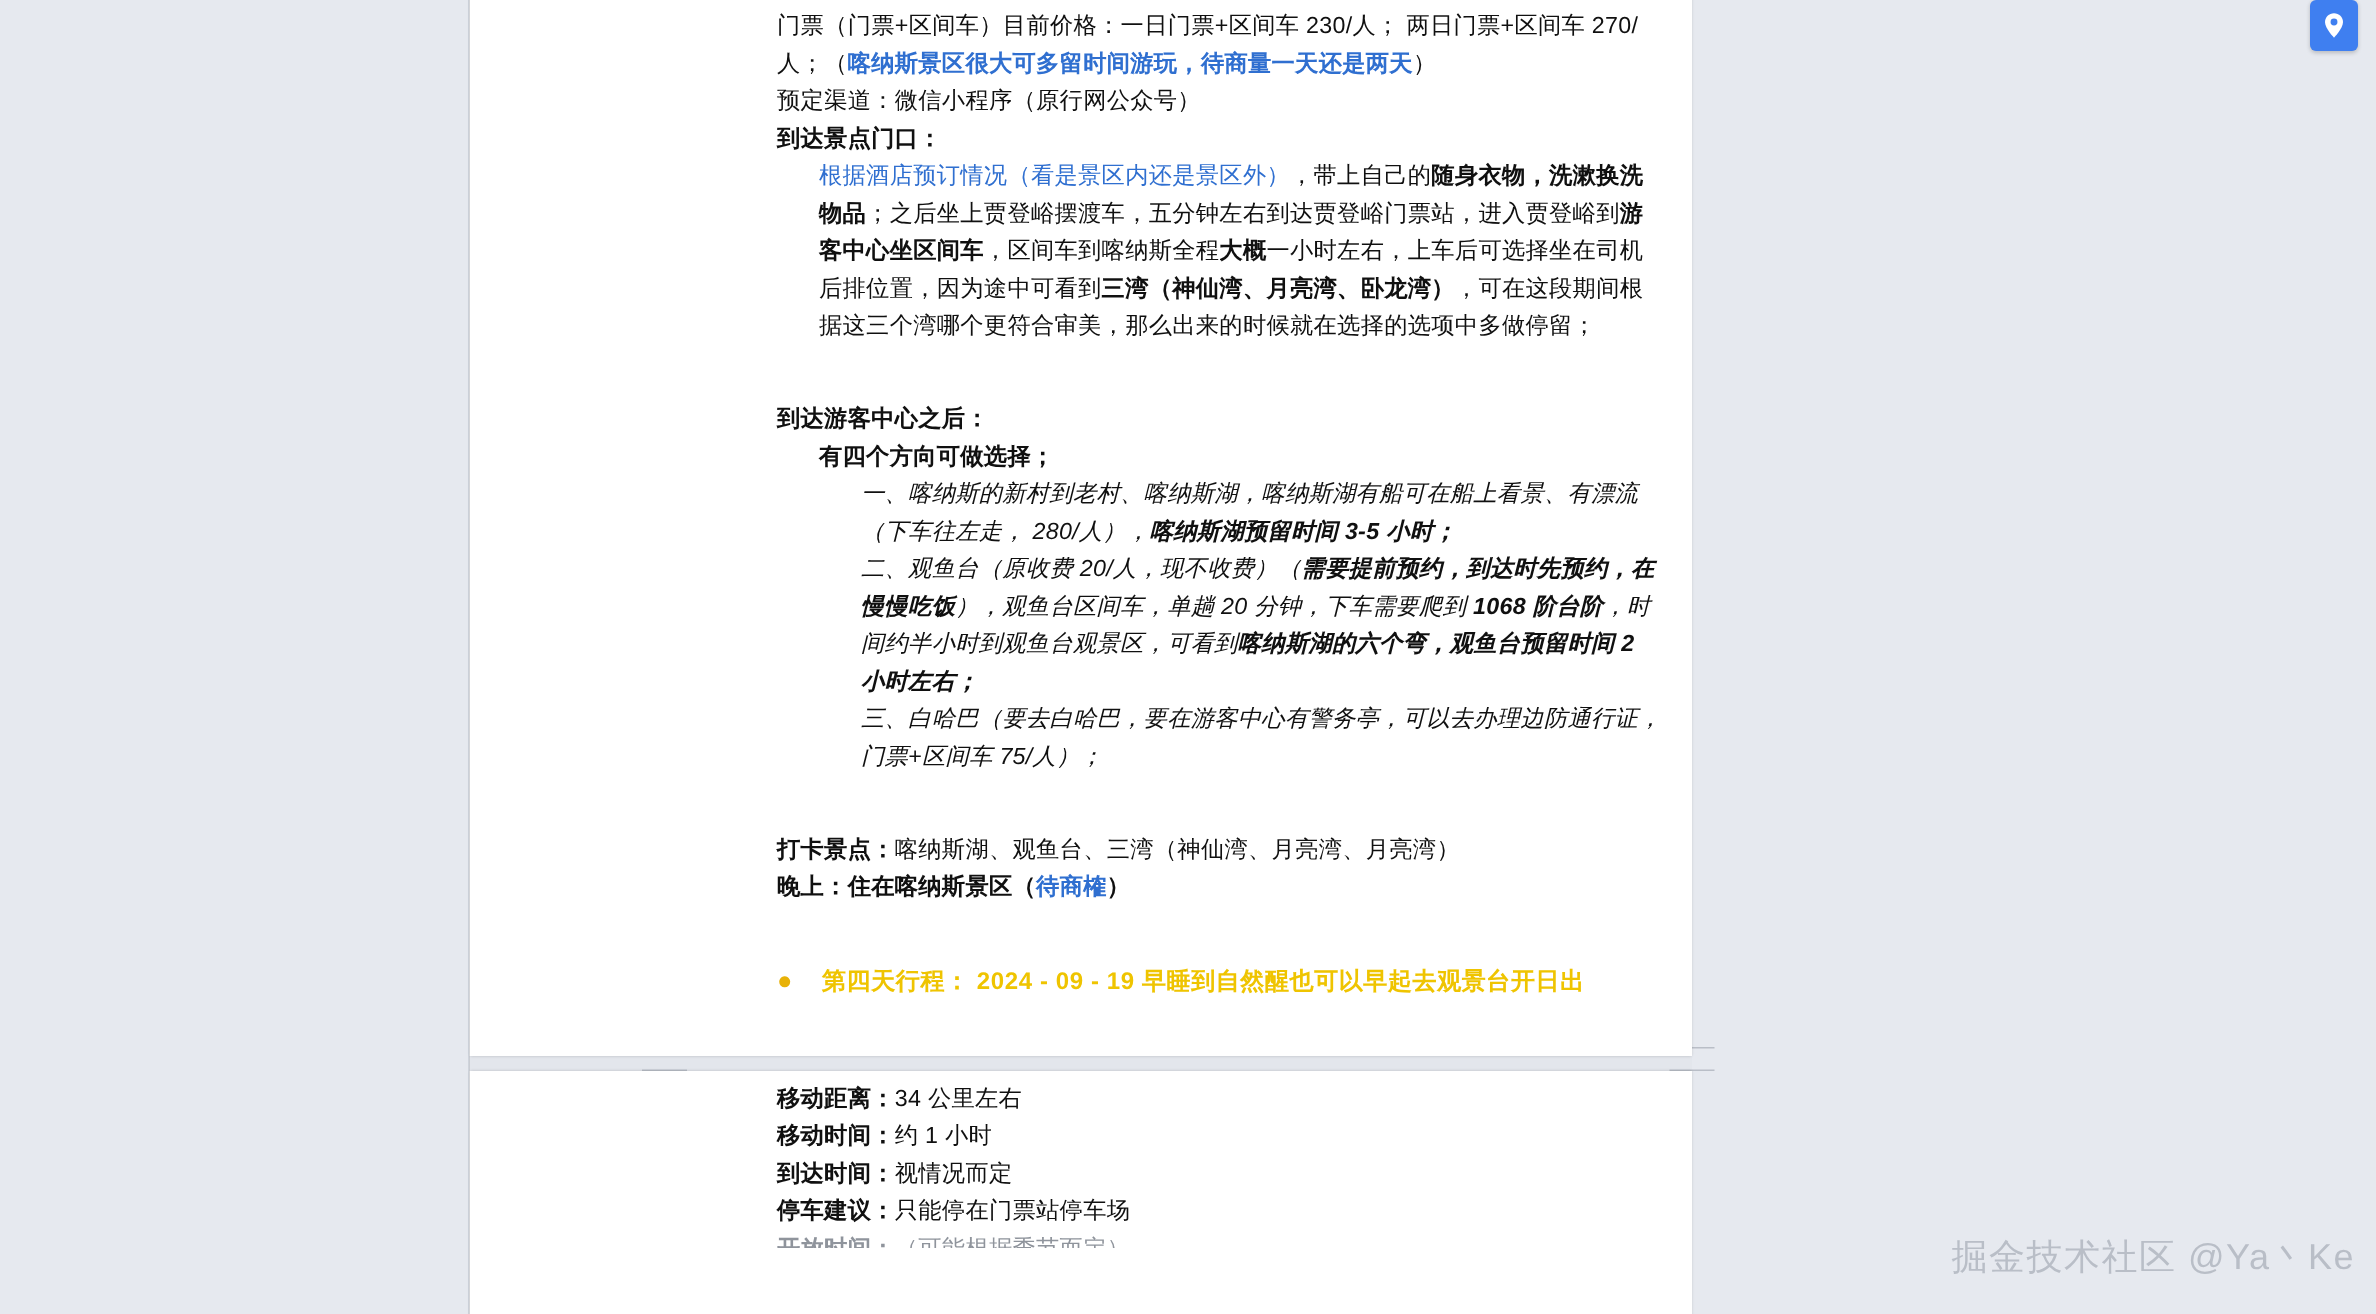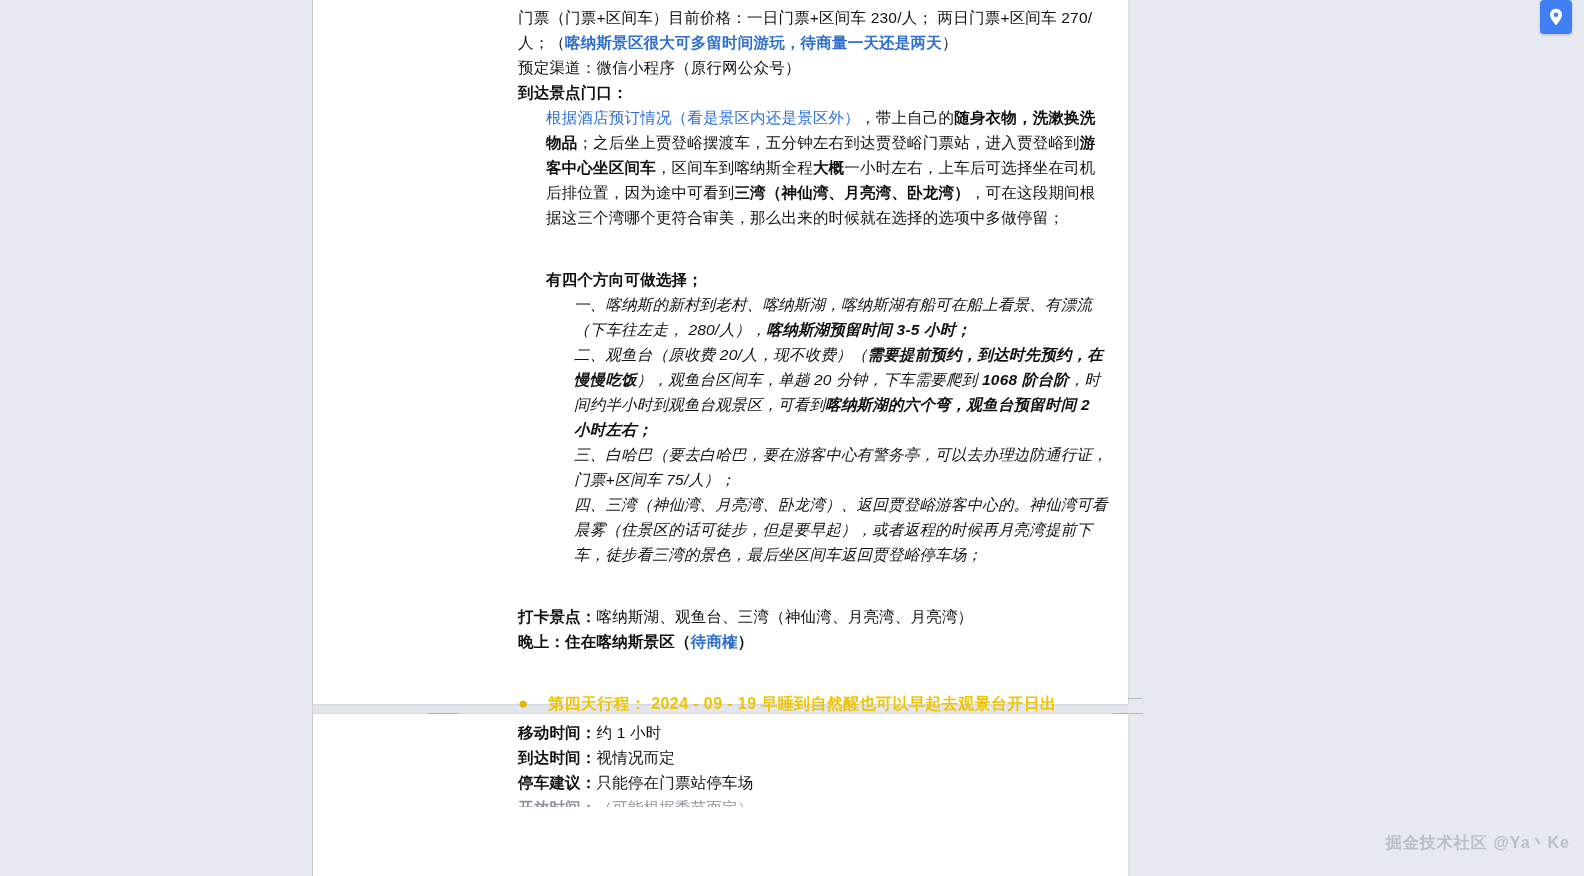--- a/index.html
+++ b/index.html
@@ -119,22 +119,22 @@
     justify-content: center;
     box-shadow: 0 1px 3px rgba(0,0,0,0.2);
   }
   .map-pin svg { display: block; }
   
   .watermark {
     position: absolute;
     right: 14px;
     bottom: 22px;
     color: #b9bec7;
-    font-size: 16px;
-    font-weight: bold;
+    font-size: 24px;
+    font-weight: normal;
     letter-spacing: 1px;
     white-space: nowrap;
   }
   
   .scroll-track {
     position: absolute;
     right: 0; top: 0;
     width: 0px; height: 876px;
   }
 </style>
@@ -163,33 +163,33 @@
 
       <p class="ln b">到达景点门口：</p>
 
       <p class="ln ind-1">
         <span class="blue">根据酒店预订情况</span><span class="blue">（看是景区内还是景区外）</span><span>，带上自己的</span><span class="b">随身衣物，洗漱换洗物品</span><span>；之后坐上贾登峪摆渡车，五分钟左右到达贾登峪门票站，进入贾登峪到</span><span class="b">游客中心坐区间车</span><span>，区间车到喀纳斯全程</span><span class="b">大概</span><span>一小时左右，上车后可选择坐在司机后排位置，因为途中可看到</span><span class="b">三湾（神仙湾、月亮湾、卧龙湾）</span><span>，可在这段期间根据这三个湾哪个更符合审美，那么出来的时候就在选择的选项中多做停留；</span>
       </p>
 
       <div class="spacer"></div>
       <div class="spacer-sm"></div>
 
+      <p class="ln b">到达游客中心之后：</p>
       <p class="ln b ind-1">有四个方向可做选择；</p>
 
       <p class="ln ind-2">
         <span>一、喀纳斯的新村到老村、喀纳斯湖，喀纳斯湖有船可在船上看景、有漂流（下车往左走， 280/人），</span><span class="b">喀纳斯湖预留时间 3-5 小时；</span>
       </p>
 
       <p class="ln ind-2">
         <span>二、观鱼台（原收费 20/人，现不收费）（</span><span class="b">需要提前预约，到达时先预约，在慢慢吃饭</span><span>），观鱼台区间车，单趟 20 分钟，下车需要爬到 </span><span class="b">1068 阶台阶</span><span>，时间约半小时到观鱼台观景区，可看到</span><span class="b">喀纳斯湖的六个弯，观鱼台预留时间 2 小时左右；</span>
       </p>
 
       <p class="ln ind-2">三、白哈巴（要去白哈巴，要在游客中心有警务亭，可以去办理边防通行证，门票+区间车 75/人）；</p>
 
-      <p class="ln ind-2">四、三湾（神仙湾、月亮湾、卧龙湾）、返回贾登峪游客中心的。神仙湾可看晨雾（住景区的话可徒步，但是要早起），或者返程的时候再月亮湾提前下车，徒步看三湾的景色，最后坐区间车返回贾登峪停车场；</p>
 
       <div class="spacer"></div>
       <div class="spacer-sm"></div>
 
       <p class="ln">
         <span class="b">打卡景点：</span><span>喀纳斯湖、观鱼台、三湾（神仙湾、月亮湾、月亮湾）</span>
       </p>
       <p class="ln">
         <span class="b">晚上：</span><span class="b">住在喀纳斯景区（</span><span class="b blue">待商榷</span><span class="b">）</span>
       </p>
@@ -200,20 +200,23 @@
       <div class="bullet-row">
         <span class="bullet-dot">●</span>
         <span class="heading-yellow">第四天行程：  2024 - 09 - 19  早睡到自然醒也可以早起去观景台开日出</span>
       </div>
     </div>
   </div>
 
   <div class="page" id="page-2">
     <div class="content">
       <p class="ln">
+        <span class="b">移动距离：</span><span>34 公里左右</span>
+      </p>
+      <p class="ln">
         <span class="b">移动时间：</span><span>约 1 小时</span>
       </p>
       <p class="ln">
         <span class="b">到达时间：</span><span>视情况而定</span>
       </p>
       <p class="ln">
         <span class="b">停车建议：</span><span>只能停在门票站停车场</span>
       </p>
       <p class="ln" style="overflow:hidden;height:12px;color:#8f949c;">
         <span class="b">开放时间：</span><span>（可能根据季节而定）</span>

